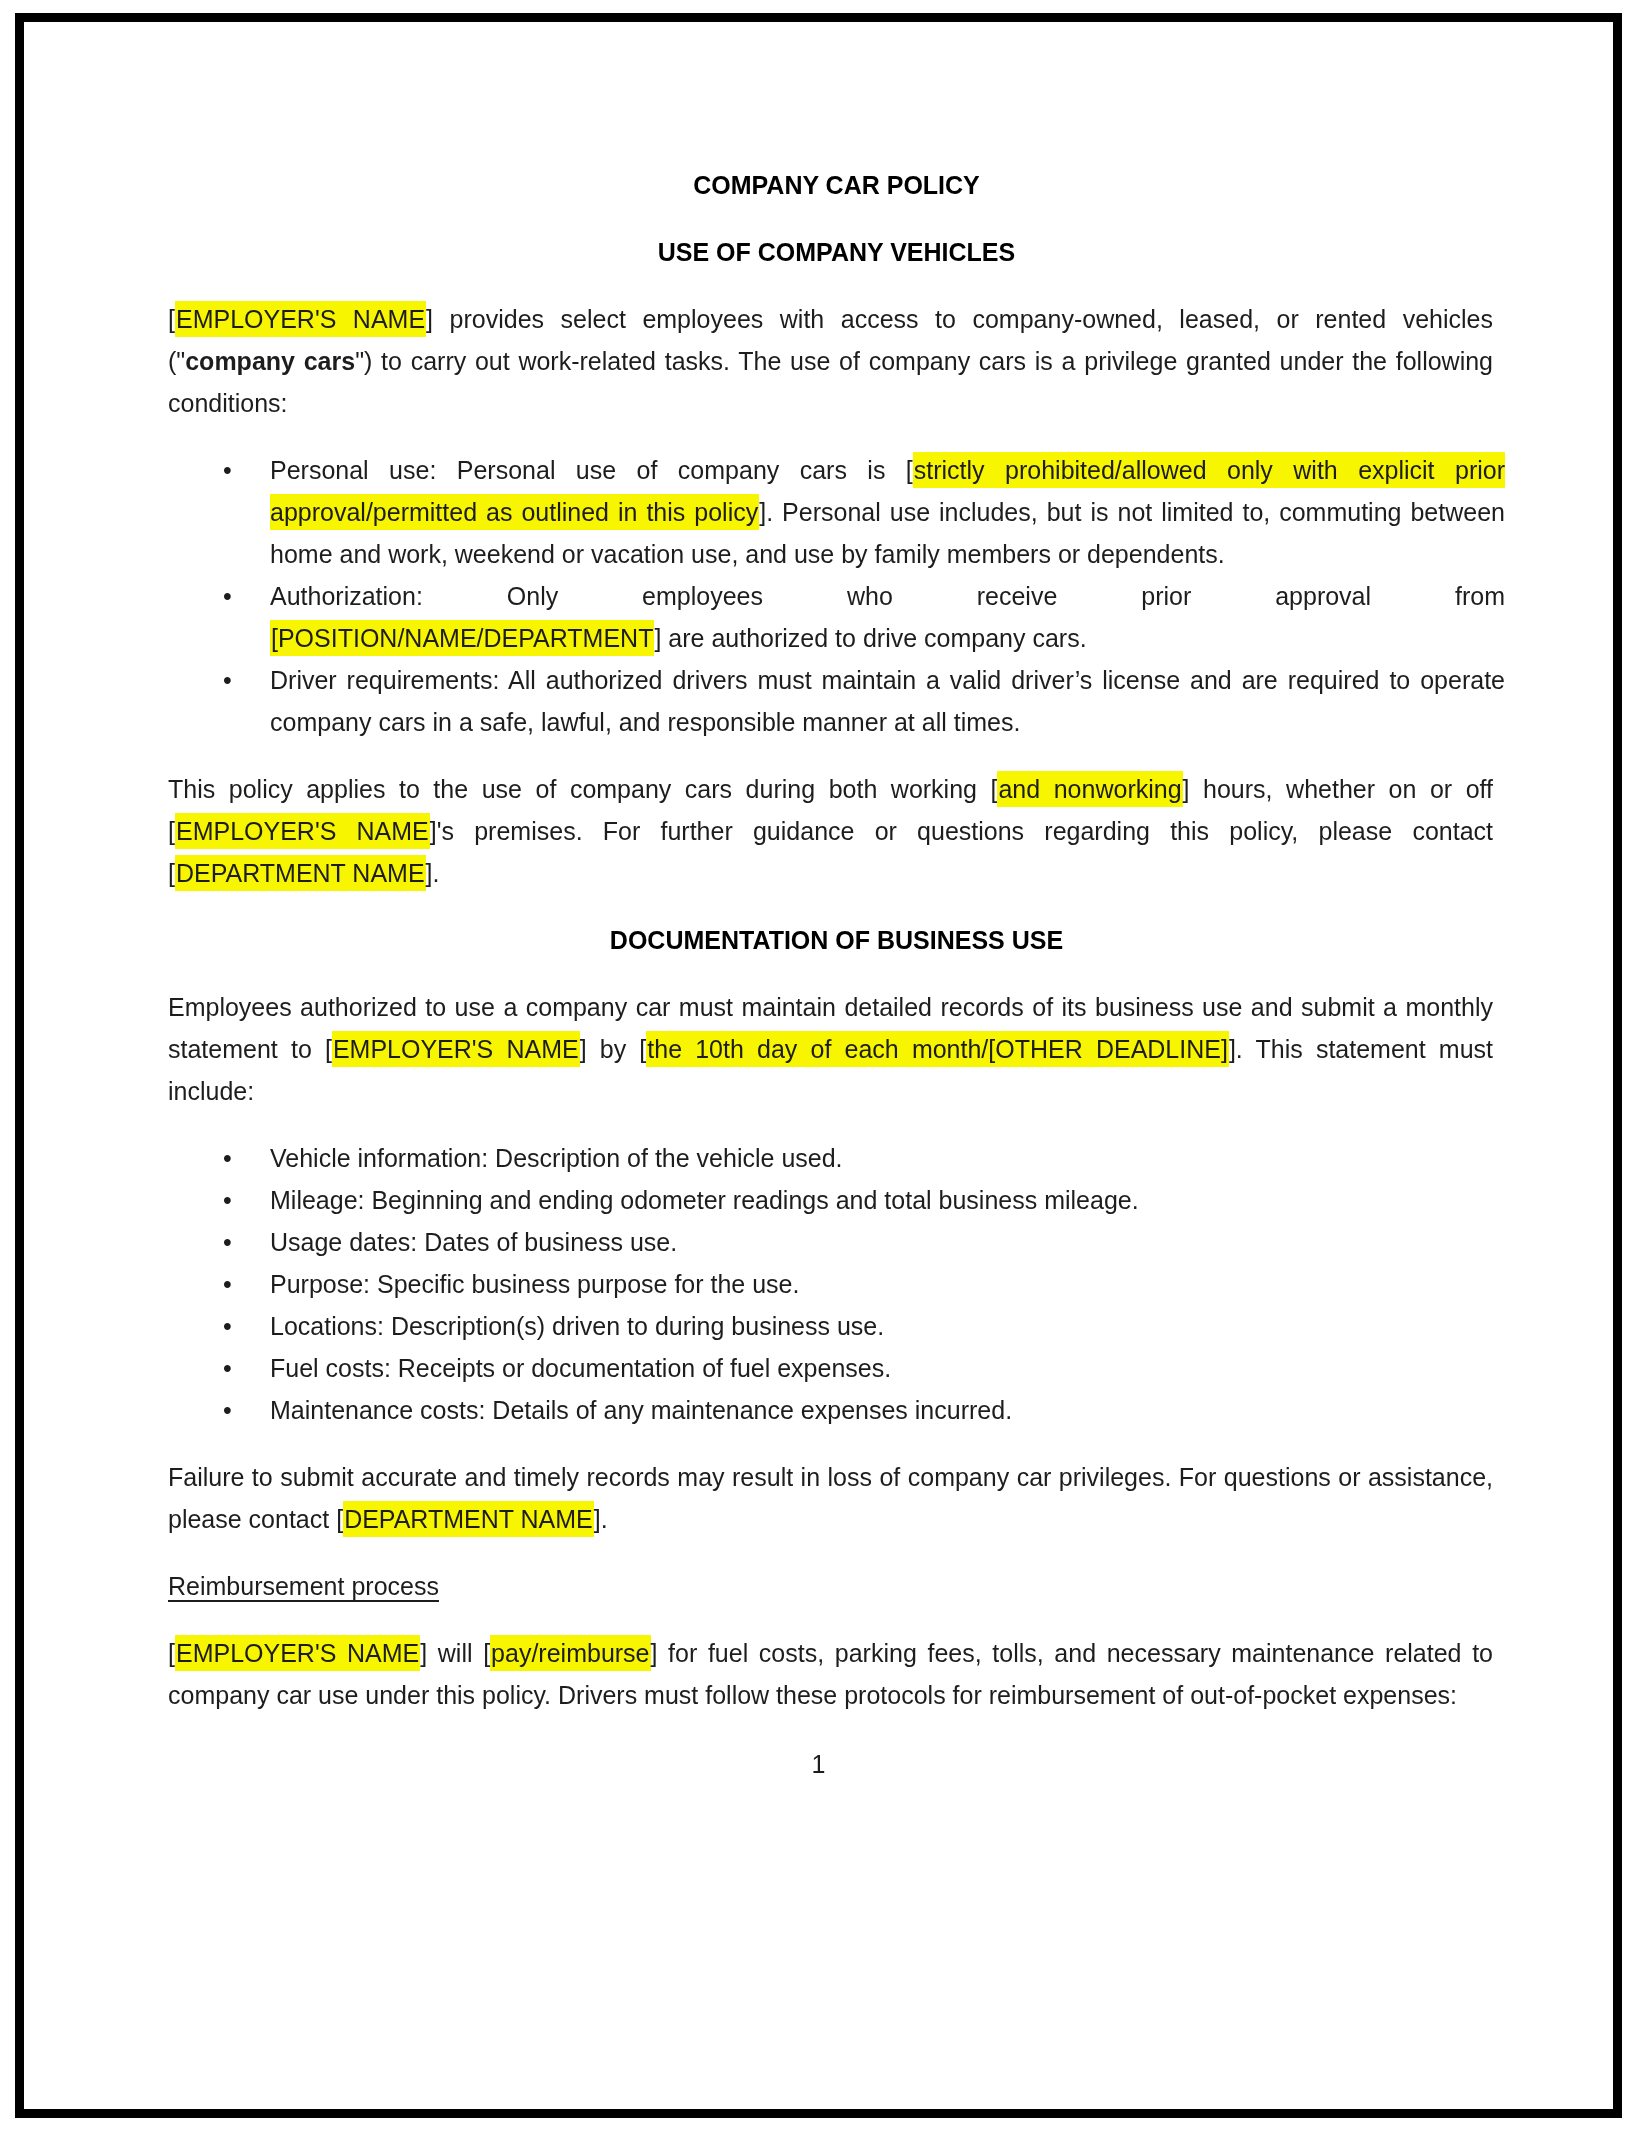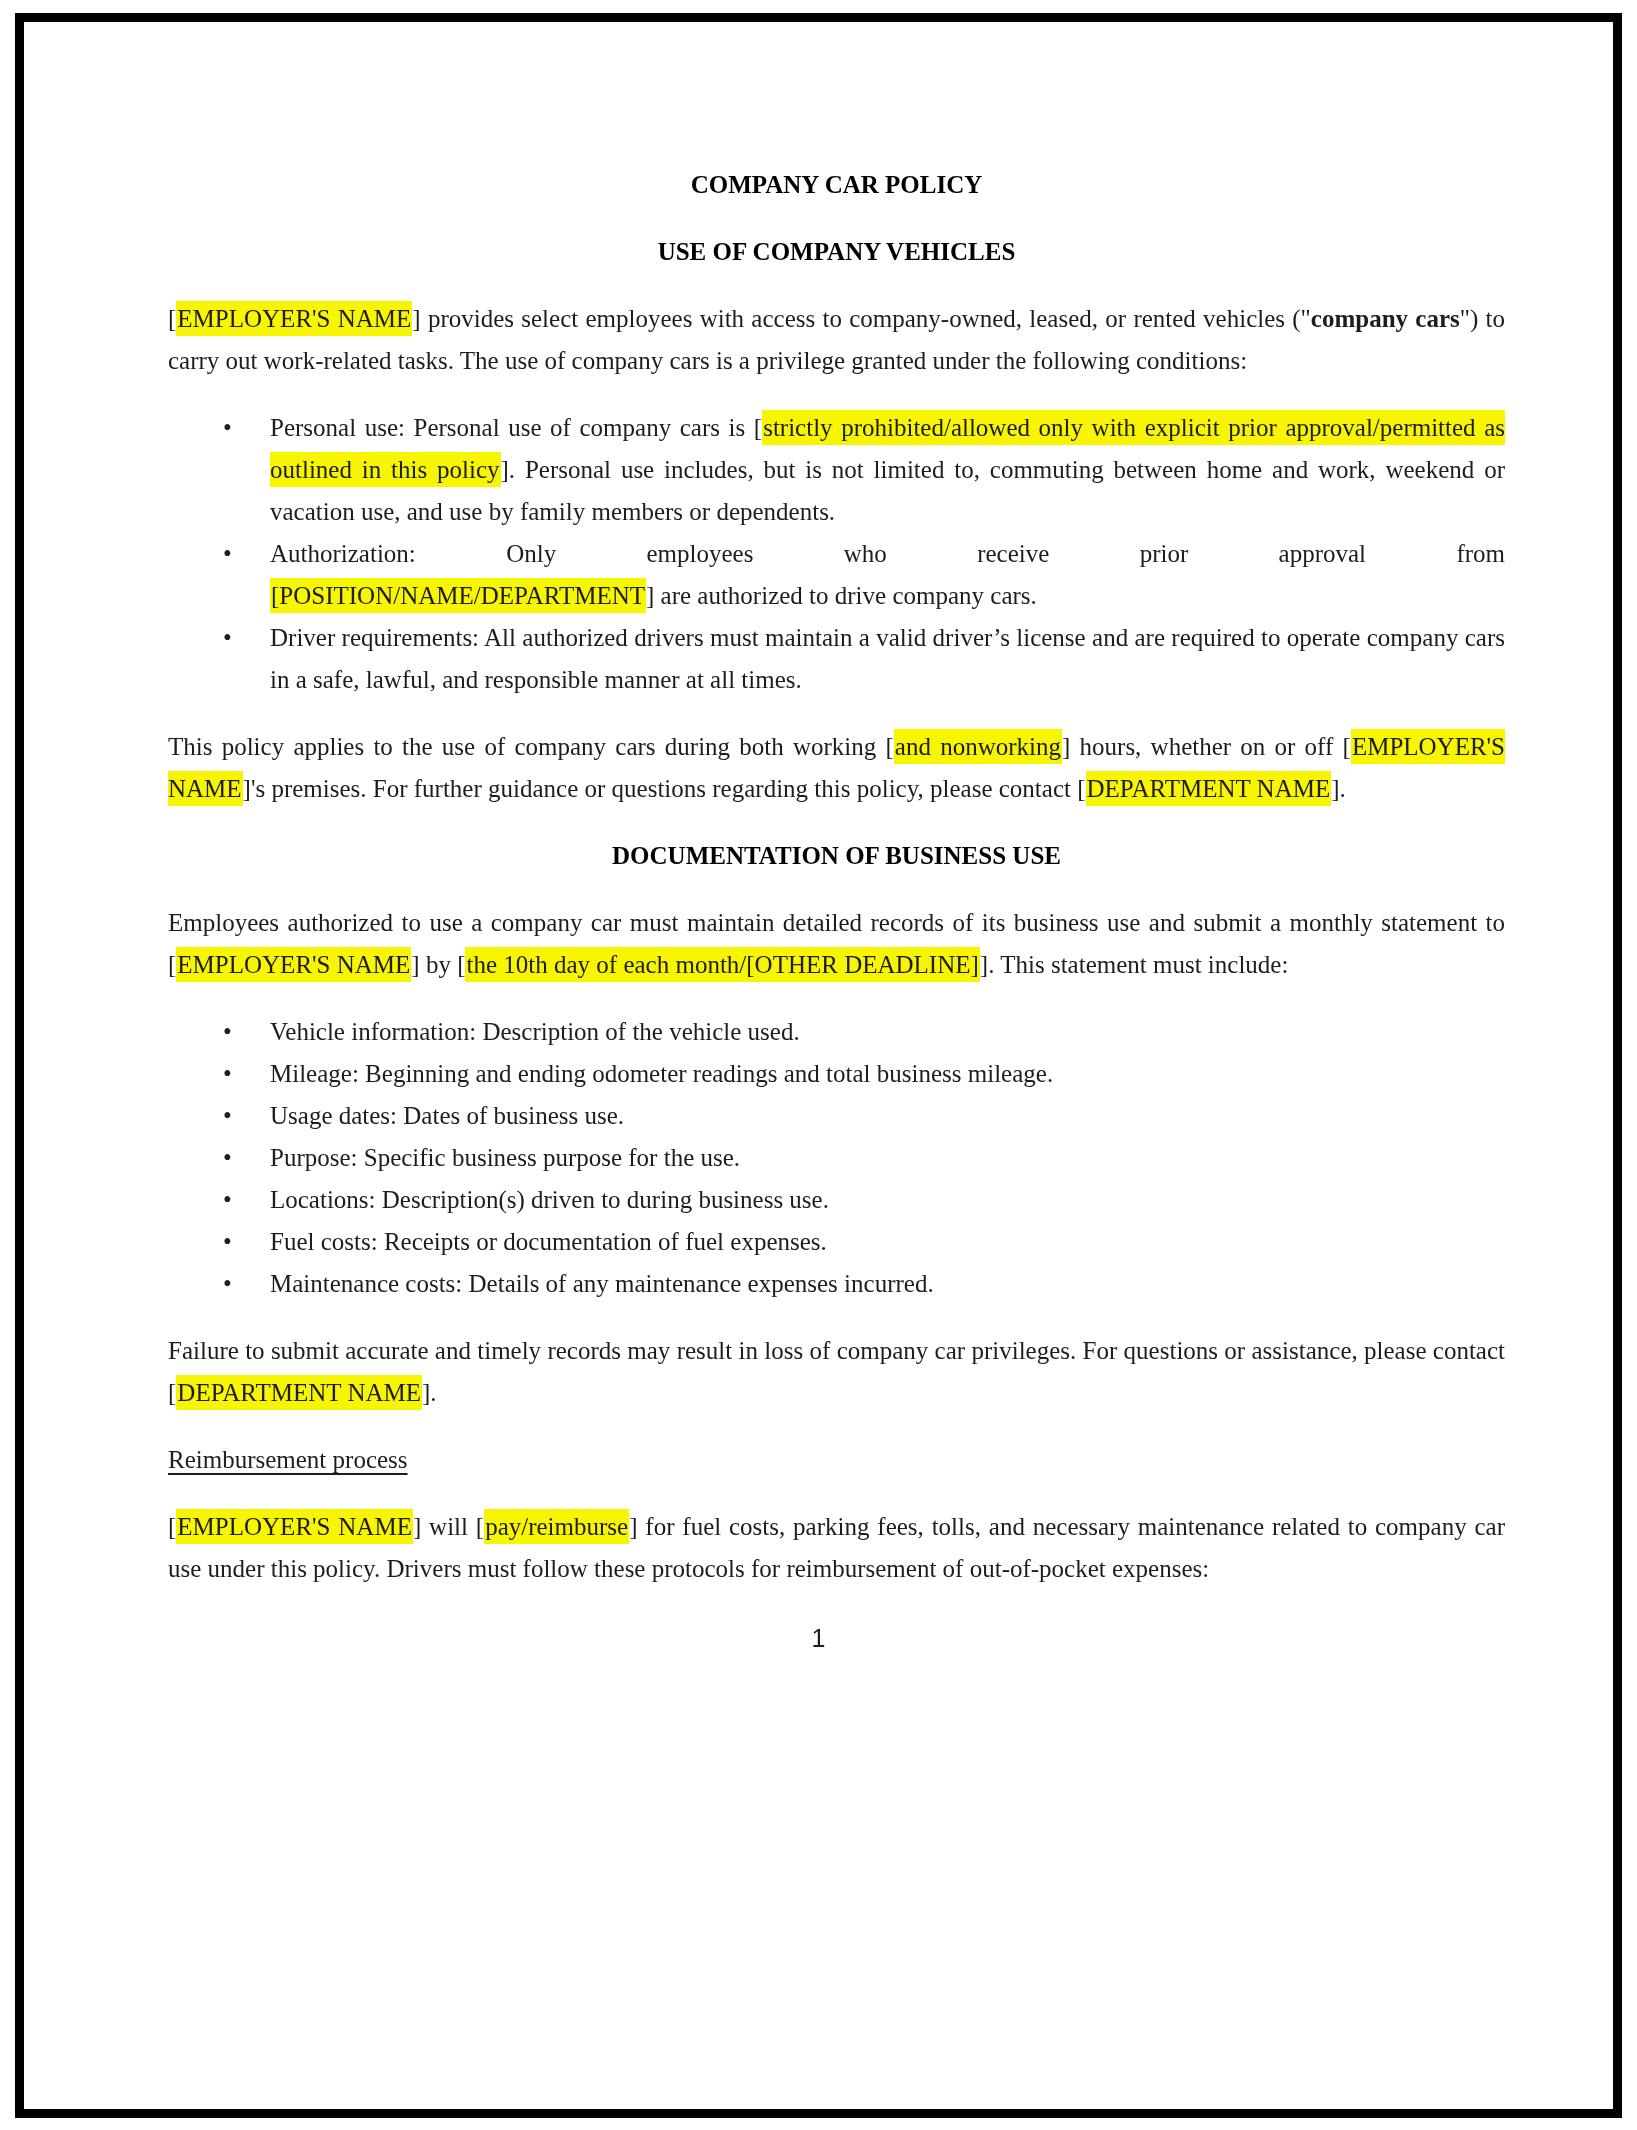--- a/index.html
+++ b/index.html
@@ -23,37 +23,36 @@
     border:9px solid var(--border);
     box-sizing:border-box;
     background:var(--bg);
     overflow:hidden;
   }
   .content{
     padding:142px 108px 0 144px;
     font-size:25px;
     line-height:42px;
     text-align:justify;
-    font-family:Liberation Serif, serif;
   }
   .doc-title{
     font-size:25px;
     font-weight:bold;
     color:var(--heading);
     text-align:center;
     margin:0 0 25px 0;
   }
   .heading{
     font-size:25px;
     font-weight:bold;
     color:var(--heading);
     text-align:center;
     margin:0 0 25px 0;
   }
-  .para{margin:0 0 25px 0;}
+  .para{margin:0 12px 25px 0;}
   ul.blist{
     list-style:none;
     margin:0 0 25px 0;
     padding:0;
   }
   ul.blist li{
     position:relative;
     padding-left:102px;
     margin:0;
   }

